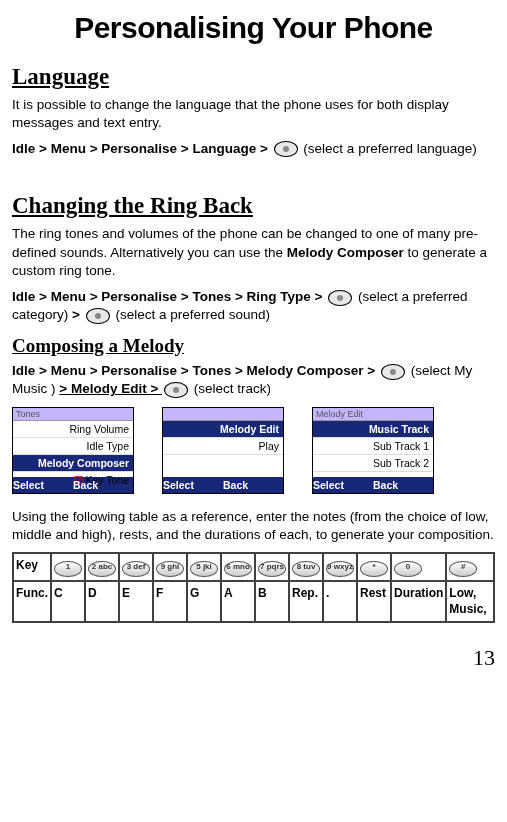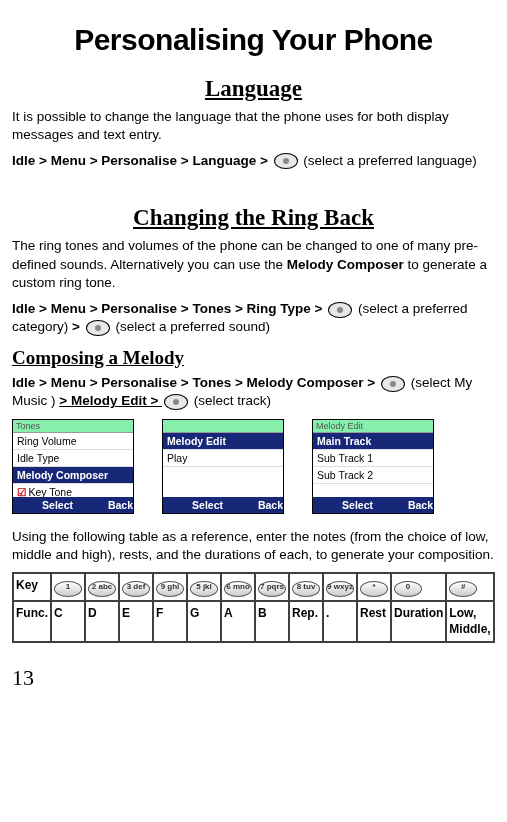--- a/index.html
+++ b/index.html
@@ -9,29 +9,28 @@
     font-size: 13.5px;
     color: #000;
     width: 483px;
     line-height: 1.35;
   }
   .page-title {
     font-family: "Arial Black", Arial, sans-serif;
     font-weight: 900;
     font-size: 30px;
     text-align: center;
-    margin: 12px 0 12px 0;
+    margin: 0 0 12px 0;
     letter-spacing: -0.5px;
   }
   .section-h {
     font-family: Georgia, "Times New Roman", serif;
     font-size: 23px;
     text-decoration: underline;
     margin: 6px 0 4px 0;
-    text-align: center;
   }
   .sub-h {
     font-family: Georgia, "Times New Roman", serif;
     font-size: 19px;
     text-decoration: underline;
     margin: 8px 0 4px 0;
   }
   p {
     margin: 4px 0 8px 0;
   }
@@ -64,28 +63,29 @@
     margin: 2px 0 14px 0;
   }
   .screen {
     width: 120px;
     border: 1px solid #000;
     font-size: 11px;
     background: #fff;
   }
   .screen-header {
     height: 12px;
-    background: #86efac;
+    background: #c4b5fd;
     border-bottom: 1px solid #999;
     font-size: 9px;
     padding: 0 3px;
     color: #555;
   }
   .screen-body {
-    height: 64px;
+    height: 56px;
+    text-align: right;
   }
   .screen-row {
     padding: 1px 4px;
     border-bottom: 1px solid #ddd;
     font-size: 10.5px;
     white-space: nowrap;
     overflow: hidden;
   }
   .screen-row.sel {
     background: #182878;
@@ -99,21 +99,21 @@
   }
   .screen-footer {
     display: flex;
     background: #182878;
     color: #fff;
     font-weight: bold;
     font-size: 10.5px;
   }
   .screen-footer div {
     flex: 1;
-    text-align: right;
+    text-align: left;
     padding: 1px 0;
   }
   table.key-table {
     border-collapse: collapse;
     width: 100%;
     margin-top: 8px;
     font-size: 12px;
   }
   table.key-table td, table.key-table th {
     border: 2px solid #404040;
@@ -128,21 +128,21 @@
     height: 14px;
     border: 1px solid #555;
     border-radius: 50%;
     background: linear-gradient(#fff,#ccc);
     font-size: 8px;
     text-align: center;
     line-height: 10px;
     color: #333;
   }
   .page-num {
-    text-align: left;
+    text-align: right;
     font-family: "Times New Roman", serif;
     font-size: 22px;
     margin-top: 20px;
   }
 </style>
 </head>
 <body>
 
 
 
@@ -205,21 +205,21 @@
     </div>
     <div class="screen-footer">
       <div>Select</div>
       <div>Back</div>
     </div>
   </div>
 
   <div class="screen">
     <div class="screen-header">Melody Edit</div>
     <div class="screen-body">
-      <div class="screen-row sel">Main Track</div>
+      <div class="screen-row sel">Music Track</div>
       <div class="screen-row">Sub Track 1</div>
       <div class="screen-row">Sub Track 2</div>
     </div>
     <div class="screen-footer">
       <div>Select</div>
       <div>Back</div>
     </div>
   </div>
 </div>
 
@@ -248,21 +248,21 @@
     <td>D</td>
     <td>E</td>
     <td>F</td>
     <td>G</td>
     <td>A</td>
     <td>B</td>
     <td>Rep.</td>
     <td>.</td>
     <td>Rest</td>
     <td>Duration</td>
-    <td>Low, Middle,</td>
+    <td>Low, Music,</td>
   </tr>
 </tbody>
   </table>
 
 <div class="page-num">13</div>
 
 
 
 
 </body></html>

